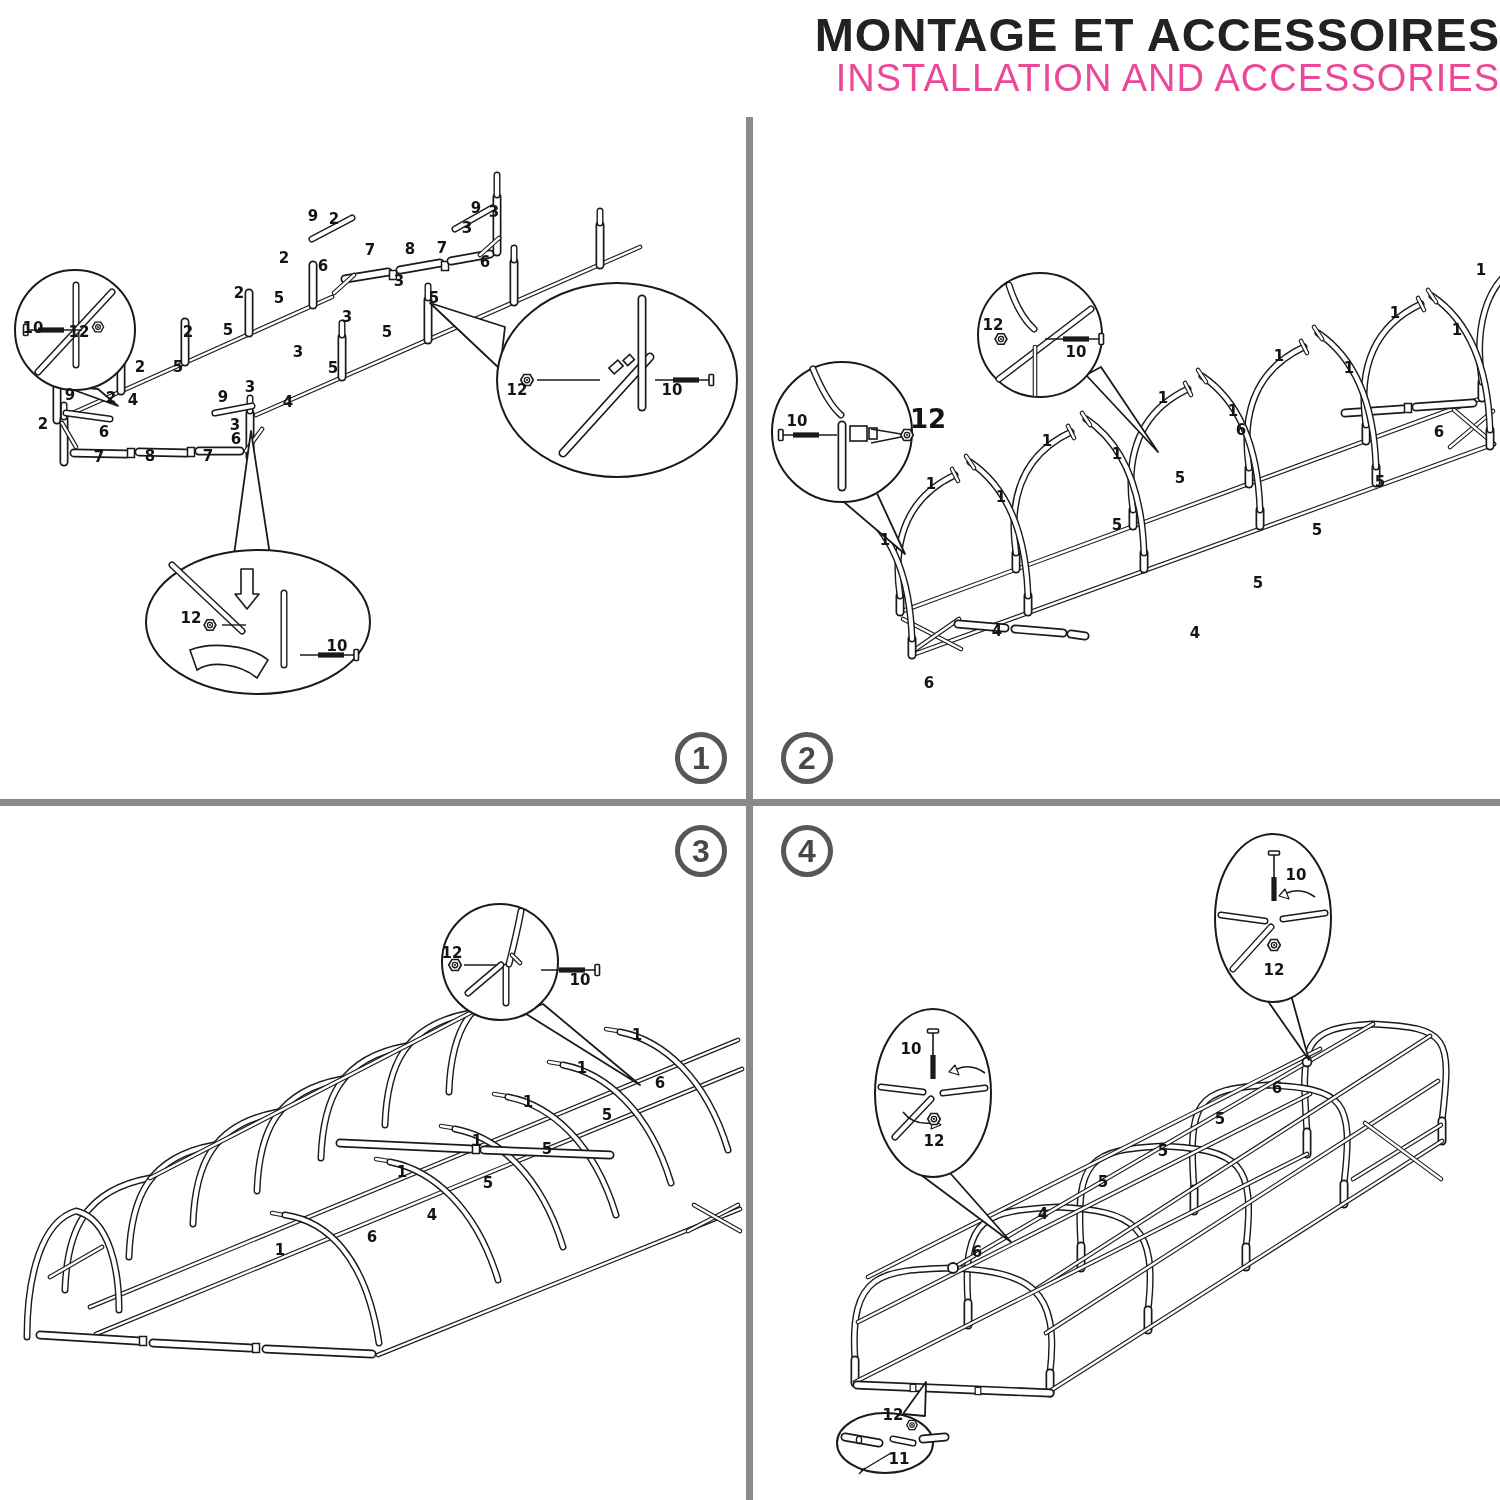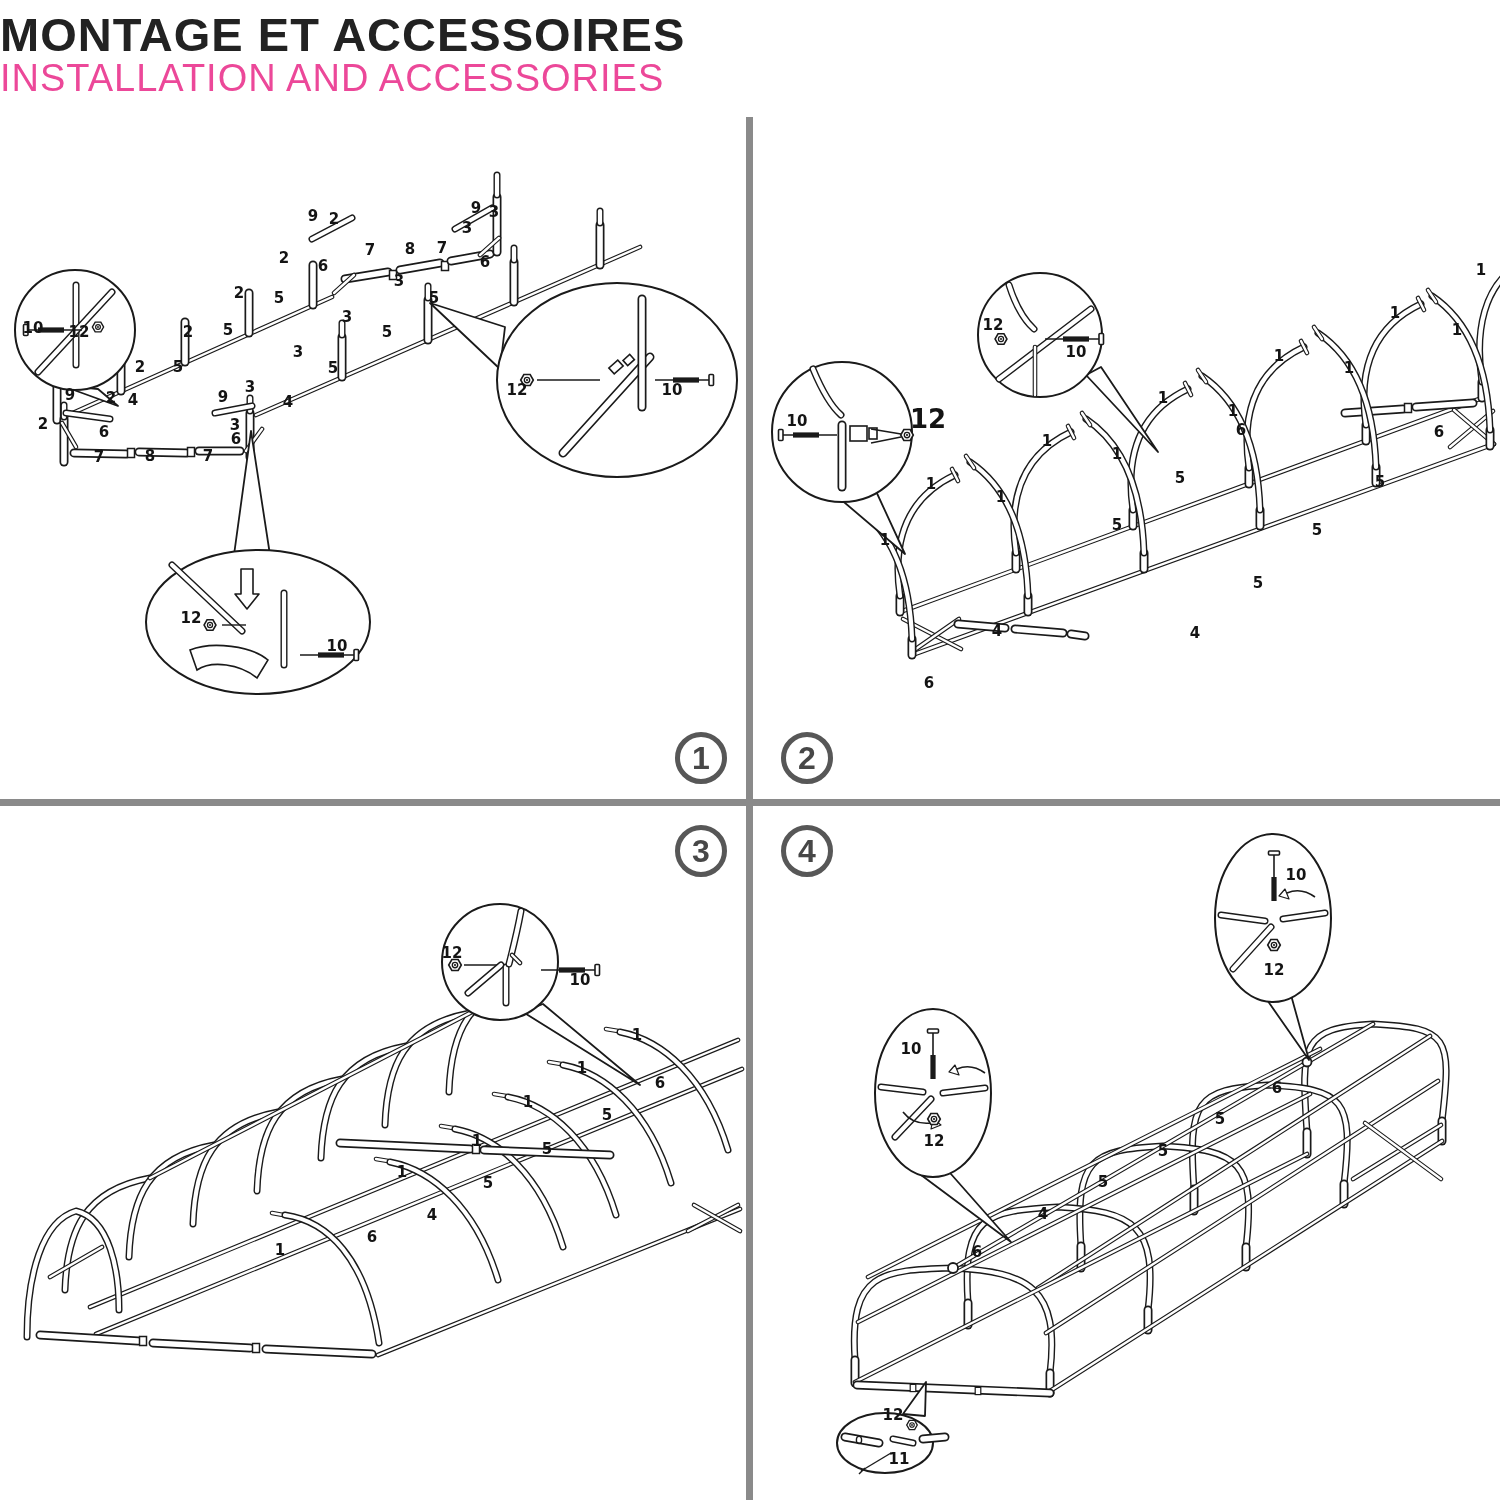--- a/index.html
+++ b/index.html
@@ -1,19 +1,19 @@
 <!DOCTYPE html>
 <html><head>
 <meta charset="utf-8">
 <style>
   html,body{margin:0;padding:0;background:#fff;}
   #page{position:relative;width:1500px;height:1500px;background:#fff;overflow:hidden;
         font-family:"Liberation Sans", sans-serif;}
   
-  #title{position:absolute;left:0;top:10px;width:100%;text-align:left;}
+  #title{position:absolute;left:0;top:10px;width:100%;text-align:right;}
   #title .t1{font-size:47px;font-weight:bold;letter-spacing:1px;color:#222;line-height:1.05;}
   #title .t2{font-size:38px;font-weight:normal;letter-spacing:1px;color:#ec4899;line-height:1.05;}
   
   .vdiv{position:absolute;left:746px;top:117px;width:7px;height:1383px;background:#8a8a8a;}
   .hdiv{position:absolute;left:0;top:799px;width:1500px;height:7px;background:#8a8a8a;}
   
   .panel{position:absolute;}
   #p1{left:0;top:117px;width:746px;height:682px;}
   #p2{left:753px;top:117px;width:747px;height:682px;}
   #p3{left:0;top:807px;width:746px;height:693px;}

